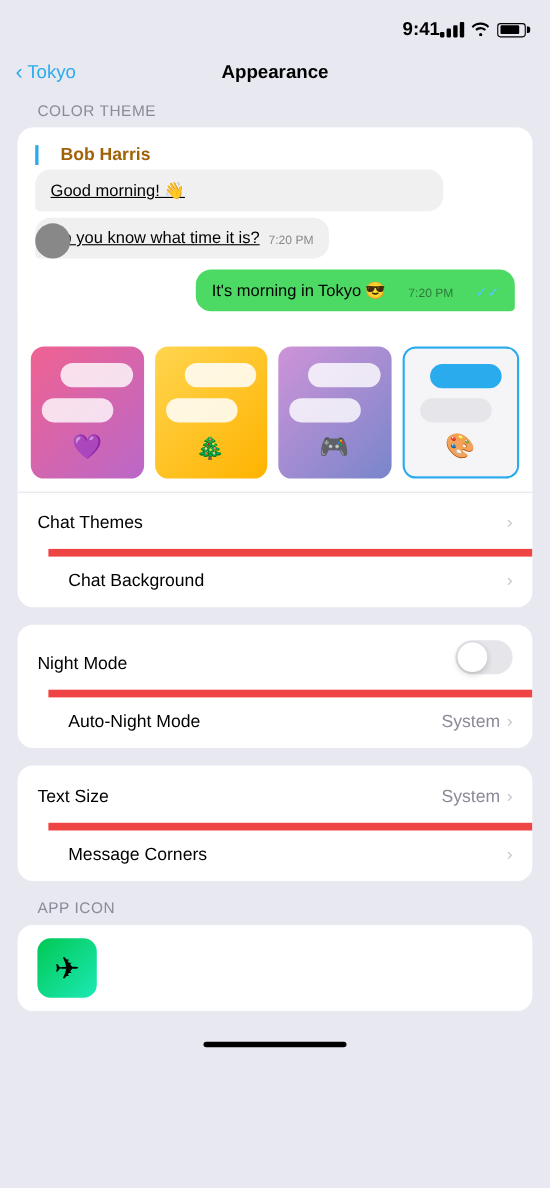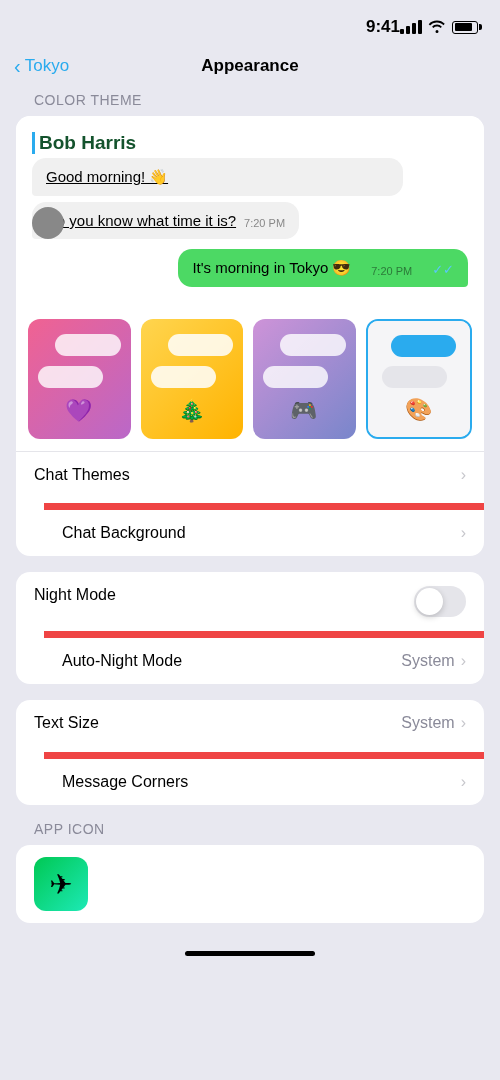--- a/index.html
+++ b/index.html
@@ -121,24 +121,24 @@
       border-radius: 14px;
       padding: 16px;
       margin-bottom: 16px;
     }
     .chat-incoming {
       display: flex;
       flex-direction: column;
       margin-bottom: 10px;
     }
     .chat-sender-name {
-      color: #14532d;
-      font-size: 19px;
+      color: #a16207;
+      font-size: 16px;
       font-weight: 600;
-      padding-left: 4px;
+      padding-left: 20px;
       border-left: 3px solid #2aabee;
       margin-bottom: 4px;
     }
     .chat-bubble-incoming {
       background: #f0f0f0;
       border-radius: 14px 14px 14px 4px;
       padding: 10px 14px;
       max-width: 85%;
       position: relative;
       display: flex;
@@ -245,21 +245,21 @@
 
     
     .settings-card {
       background: #fff;
       border-radius: 14px;
       overflow: hidden;
       margin-bottom: 16px;
     }
     .settings-row {
       display: flex;
-      align-items: flex-start;
+      align-items: flex-end;
       justify-content: space-between;
       padding: 14px 18px;
       min-height: 52px;
       cursor: pointer;
     }
     .settings-row + .settings-row {
       border-top: 7px solid #ef4444;
       margin-left: 28px;
     }
     .settings-row-label {

